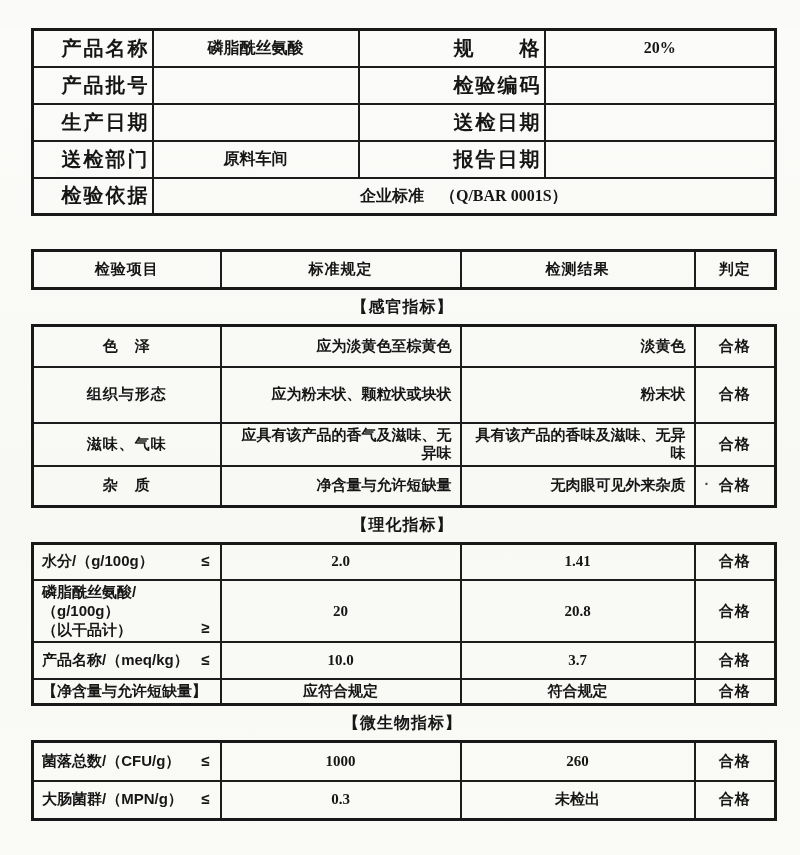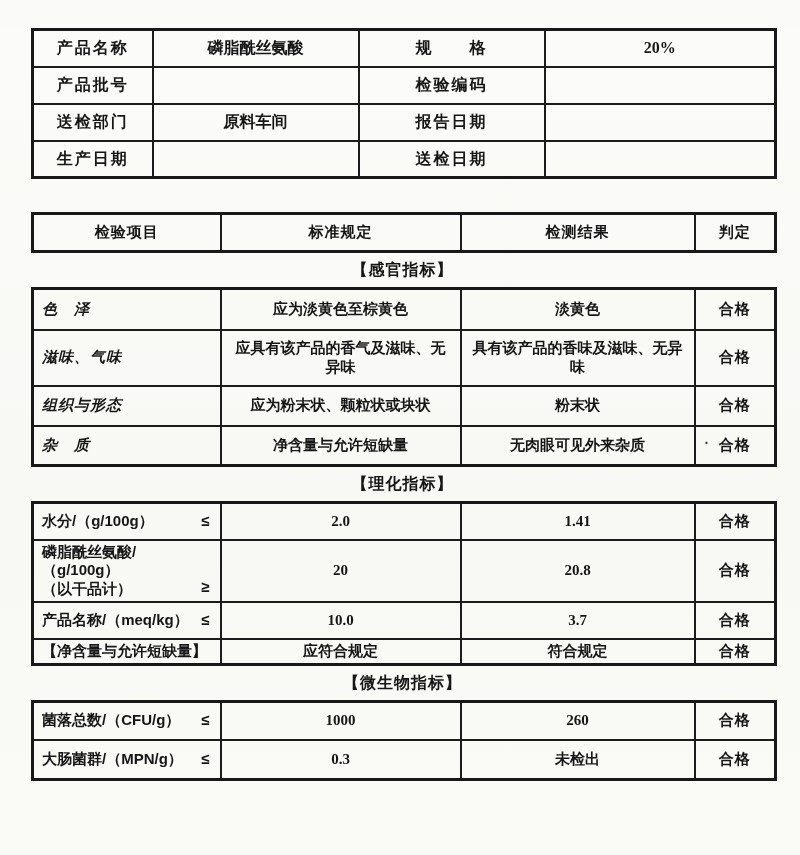--- a/index.html
+++ b/index.html
@@ -29,22 +29,22 @@
     overflow: hidden;
   }
   
   #info-table {
     margin: 28px 0 0 31px;
     width: 743px;
     border: 3px solid #181818;
   }
   #info-table tr { height: 37px; }
   #info-table td.lbl {
-    text-align: center;
-    font-size: 16px;
+    text-align: right;
+    font-size: 20px;
     letter-spacing: 2px;
     padding: 2px 2px;
   }
   #info-table td.val {
     text-align: center;
     font-size: 16px;
   }
   .latin-serif { font-family: "Liberation Serif", "DejaVu Serif", serif; }
   
   .res-table {
@@ -67,22 +67,22 @@
     text-align: center;
     font-size: 16px;
     font-weight: bold;
     letter-spacing: 1px;
   }
   
   #sensory-table tr:nth-child(1) { height: 41px; }
   #sensory-table tr:nth-child(2) { height: 56px; }
   #sensory-table tr:nth-child(3) { height: 40px; }
   #sensory-table tr:nth-child(4) { height: 40px; }
-  td.c-item  { text-align: left; letter-spacing: 1px; font-style: italic; }
-  td.c-text  { text-align: center; }
+  td.c-item  { text-align: center; letter-spacing: 1px; }
+  td.c-text  { text-align: right; }
   td.c-mid   { text-align: center; font-family: "Liberation Serif", "DejaVu Serif", serif; font-size: 15px; }
   td.c-midcn { text-align: center; }
   td.c-verdict { text-align: center; position: relative; letter-spacing: 1px; }
   .verdict-mark {
     position: absolute;
     left: 9px; top: 50%;
     transform: translateY(-55%);
     font-size: 14px; color: #3a3a3a;
   }
   
@@ -121,30 +121,34 @@
       <td class="lbl">规　　格</td>
       <td class="val latin-serif">20%</td>
     </tr>
     <tr>
       <td class="lbl">产品批号</td>
       <td class="val"></td>
       <td class="lbl">检验编码</td>
       <td class="val"></td>
     </tr>
     <tr>
+      <td class="lbl">生产日期</td>
+      <td class="val"></td>
+      <td class="lbl">送检日期</td>
+      <td class="val"></td>
+    </tr>
+    <tr>
       <td class="lbl">送检部门</td>
       <td class="val">原料车间</td>
       <td class="lbl">报告日期</td>
       <td class="val"></td>
     </tr>
     <tr>
-      <td class="lbl">生产日期</td>
-      <td class="val"></td>
-      <td class="lbl">送检日期</td>
-      <td class="val"></td>
+      <td class="lbl">检验依据</td>
+      <td class="val latin-serif" colspan="3">企业标准　（Q/BAR 0001S）</td>
     </tr>
   </tbody>
     </table>
 
   <table id="results-header-table" class="res-table">
     <colgroup>
         <col style="width:188px">
         <col style="width:240px">
         <col style="width:234px">
         <col style="width:81px">
@@ -169,29 +173,29 @@
         <col style="width:81px">
       </colgroup>
     <tbody>
         <tr>
       <td class="c-item">色　泽</td>
       <td class="c-text">应为淡黄色至棕黄色</td>
       <td class="c-text">淡黄色</td>
       <td class="c-verdict">合格</td>
     </tr>
     <tr>
+      <td class="c-item">组织与形态</td>
+      <td class="c-text">应为粉末状、颗粒状或块状</td>
+      <td class="c-text">粉末状</td>
+      <td class="c-verdict">合格</td>
+    </tr>
+    <tr>
       <td class="c-item">滋味、气味</td>
       <td class="c-text">应具有该产品的香气及滋味、无异味</td>
       <td class="c-text">具有该产品的香味及滋味、无异味</td>
-      <td class="c-verdict">合格</td>
-    </tr>
-    <tr>
-      <td class="c-item">组织与形态</td>
-      <td class="c-text">应为粉末状、颗粒状或块状</td>
-      <td class="c-text">粉末状</td>
       <td class="c-verdict">合格</td>
     </tr>
     <tr>
       <td class="c-item">杂　质</td>
       <td class="c-text">净含量与允许短缺量</td>
       <td class="c-text">无肉眼可见外来杂质</td>
       <td class="c-verdict">
         <span class="verdict-mark">·</span>
         <span>合格</span>
       </td>

